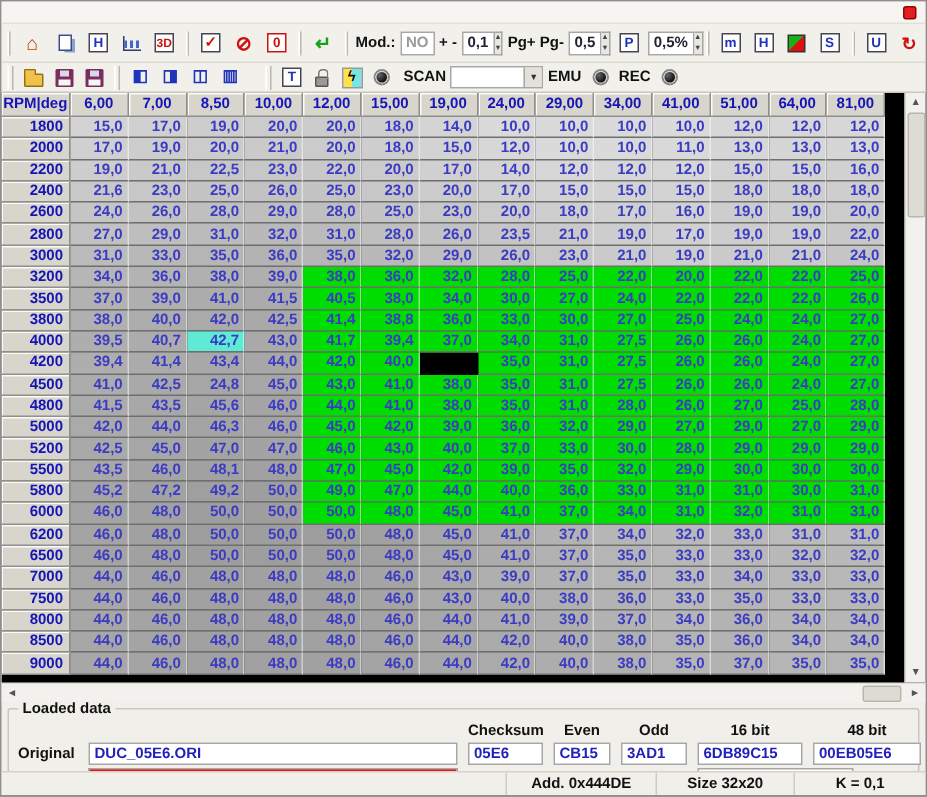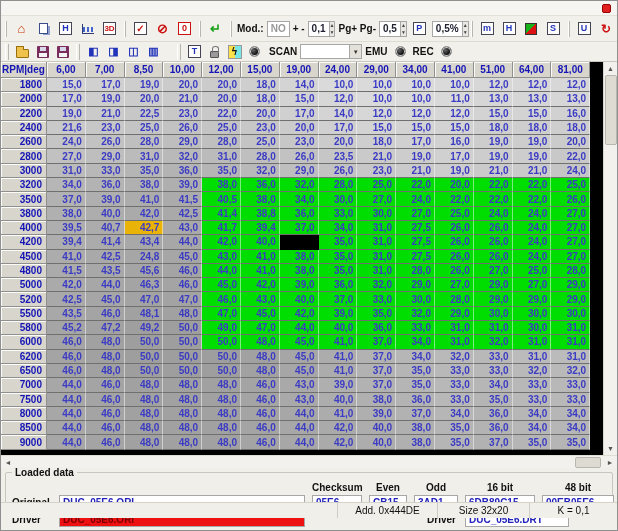--- a/index.html
+++ b/index.html
@@ -94,22 +94,22 @@
             column-gap:7px; row-gap:2px; align-items:center; font-size:10px; }
   .ldhead { font-weight:bold; text-align:center; color:#111; }
   .ldlabel { font-weight:bold; color:#111; }
   .vf { background:#fff; border:1px solid #a7a7a7; height:15px; display:flex; align-items:center;
         padding:0 3px; color:#2222bb; font-weight:bold; font-size:10px; overflow:hidden; white-space:nowrap; }
   .vf.red { background:#ee1111; color:#7d0000; }
   .drv2 { grid-column:3/6; text-align:right; font-weight:bold; padding-right:2px; }
   .drv2f { grid-column:6/8; width:104px; }
 
   
-  .statusbar { position:absolute; bottom:12px; left:0; right:0; height:16px; background:#f0efe9;
-               border-top:1px solid #d5d2ca; display:flex; align-items:flex-end; font-size:10px; color:#111; }
+  .statusbar { position:absolute; bottom:0; left:0; right:0; height:16px; background:#f0efe9;
+               border-top:1px solid #d5d2ca; display:flex; align-items:flex-end; font-size:10px; color:#111;font-weight:bold; }
   .sb-fill { flex:1; height:100%; }
   .sb-seg { border-left:1px solid #cfccc4; height:100%; display:flex; align-items:center; justify-content:center; }
 </style>
 </head>
 <body>
 
 <div class="window">
 
   <div class="menubar">
     <span class="menu-red"></span>
@@ -424,21 +424,21 @@
         <div class="cell" style="background: rgb(0, 221, 0);">33,0</div>
         <div class="cell" style="background: rgb(0, 221, 0);">30,0</div>
         <div class="cell" style="background: rgb(0, 221, 0);">27,0</div>
         <div class="cell" style="background: rgb(0, 221, 0);">25,0</div>
         <div class="cell" style="background: rgb(0, 221, 0);">24,0</div>
         <div class="cell" style="background: rgb(0, 221, 0);">24,0</div>
         <div class="cell" style="background: rgb(0, 221, 0);">27,0</div>
         <div class="rowhdr">4000</div>
         <div class="cell" style="background: rgb(174, 174, 174);">39,5</div>
         <div class="cell" style="background: rgb(172, 172, 172);">40,7</div>
-        <div class="cell" style="background: #eab308;">42,7</div>
+        <div class="cell" style="background: #5eead4;">42,7</div>
         <div class="cell" style="background: rgb(169, 169, 169);">43,0</div>
         <div class="cell" style="background: rgb(0, 221, 0);">41,7</div>
         <div class="cell" style="background: rgb(0, 221, 0);">39,4</div>
         <div class="cell" style="background: rgb(0, 221, 0);">37,0</div>
         <div class="cell" style="background: rgb(0, 221, 0);">34,0</div>
         <div class="cell" style="background: rgb(0, 221, 0);">31,0</div>
         <div class="cell" style="background: rgb(0, 221, 0);">27,5</div>
         <div class="cell" style="background: rgb(0, 221, 0);">26,0</div>
         <div class="cell" style="background: rgb(0, 221, 0);">26,0</div>
         <div class="cell" style="background: rgb(0, 221, 0);">24,0</div>

